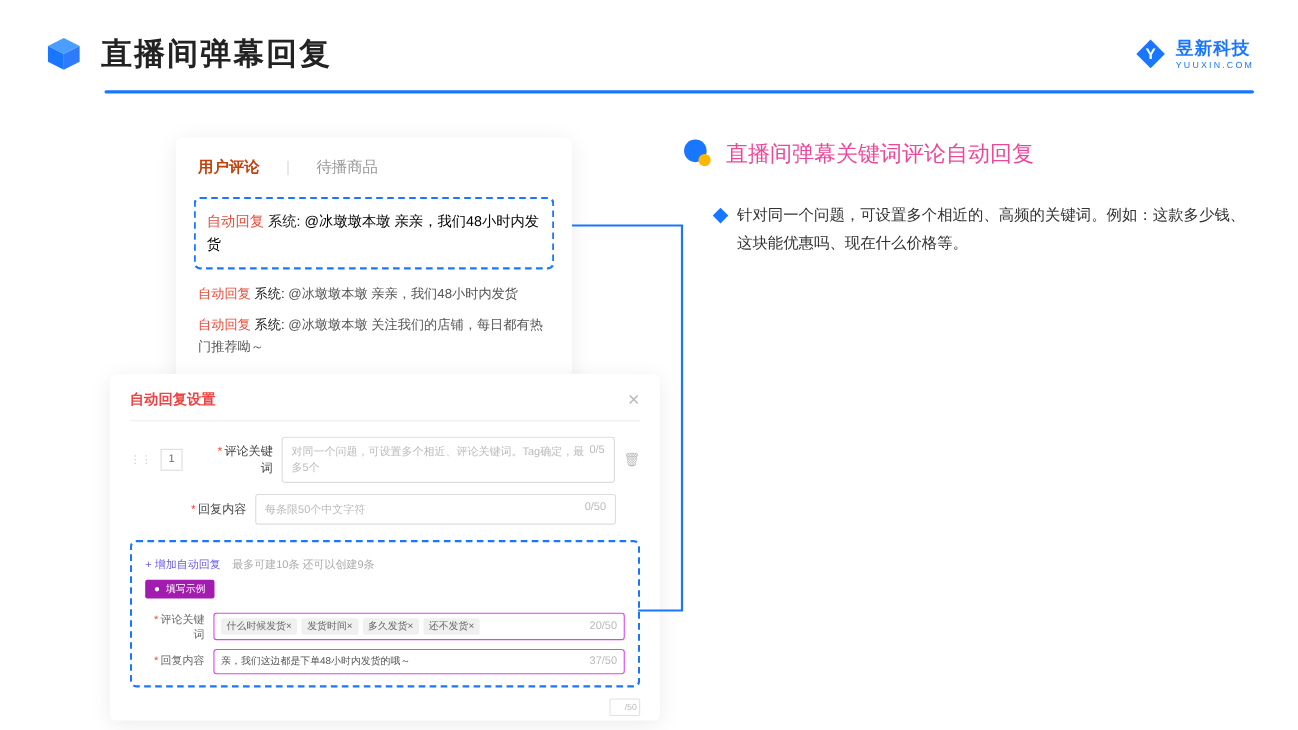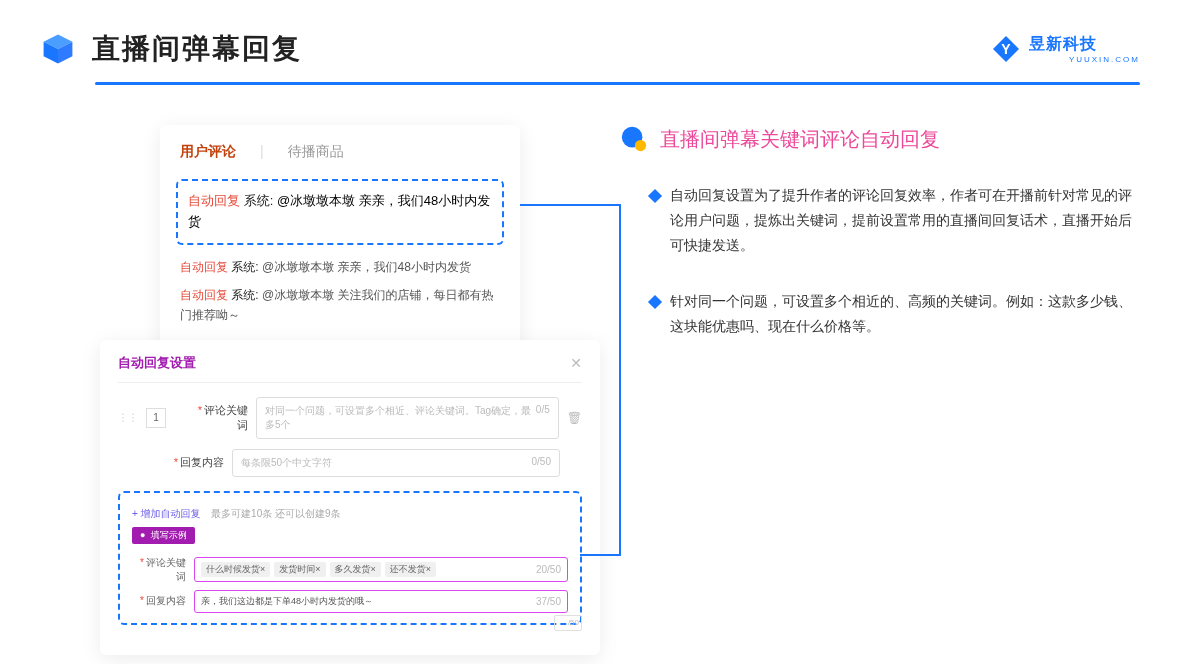--- a/index.html
+++ b/index.html
@@ -28,21 +28,21 @@
   font-weight: 600;
   color: #222;
   letter-spacing: 2px;
 }
 .logo-right {
   display: flex;
   align-items: center;
   gap: 8px;
 }
 .logo-text { font-size: 16px; font-weight: 700; color: #1976ff; letter-spacing: 1px; }
-.logo-sub { font-size: 8px; color: #1976ff; letter-spacing: 2px; display: block; margin-left: 40px; }
+.logo-sub { font-size: 8px; color: #1976ff; letter-spacing: 2px; display: block; }
 .hr-line {
   margin: 14px 40px 0 95px;
   height: 3px;
   background: #1976ff;
   border-radius: 2px;
 }
 .content { display: flex; padding: 40px 40px 0 100px; gap: 40px; }
 .left-col { width: 480px; position: relative; }
 .right-col { flex: 1; padding-top: 0; }
 
@@ -81,21 +81,21 @@
   position: relative;
 }
 .card2-header {
   display: flex;
   justify-content: space-between;
   align-items: center;
   padding-bottom: 10px;
   border-bottom: 1px solid #eee;
   margin-bottom: 14px;
 }
-.card2-title { font-size: 13px; font-weight: 600; color: #a21caf; }
+.card2-title { font-size: 13px; font-weight: 600; color: #ef4444; }
 .close-x { color: #bbb; font-size: 14px; cursor: pointer; }
 .form-row {
   display: flex;
   align-items: center;
   gap: 8px;
   margin-bottom: 10px;
   font-size: 11px;
 }
 .row-num {
   width: 20px; height: 20px;
@@ -160,21 +160,21 @@
   background: #f0f0f0;
   color: #666;
   font-size: 9px;
   padding: 1px 5px;
   border-radius: 2px;
 }
 .sample-text { color: #555; font-size: 9px; flex: 1; }
 .bottom-small-inputs {
   position: absolute;
   right: 18px;
-  bottom: 24px;
+  bottom: 4px;
   display: flex;
   gap: 4px;
   margin-top: 44px;
 }
 .tiny-box { width: 28px; height: 16px; border: 1px solid #e0e0e0; border-radius: 2px; font-size: 8px; color: #bbb; display: flex; align-items: center; justify-content: flex-end; padding-right: 2px; }
 
 .connector {
   position: absolute;
   pointer-events: none;
 }
@@ -325,21 +325,17 @@
         <svg viewBox="0 0 30 30" width="28" height="28">
           <circle cx="13" cy="13" r="11" fill="#1976ff"></circle>
           <circle cx="22" cy="22" r="6" fill="#ffb800"></circle>
         </svg>
       </div>
       <h2 class="section-title">直播间弹幕关键词评论自动回复</h2>
     </div>
     <div class="bullet-list">
       <div class="bullet-item">
         <span class="diamond"></span>
-        <span>自动回复设置为了提升作者的评论回复效率，作者可在开播前针对常见的评论用户问题，提炼出关键词，提前设置常用的直播间回复话术，直播开始后可快捷发送。</span>
-      </div>
-      <div class="bullet-item">
-        <span class="diamond"></span>
         <span>针对同一个问题，可设置多个相近的、高频的关键词。例如：这款多少钱、这块能优惠吗、现在什么价格等。</span>
       </div>
     </div>
   </div>
 </div>
 
 </body></html>

